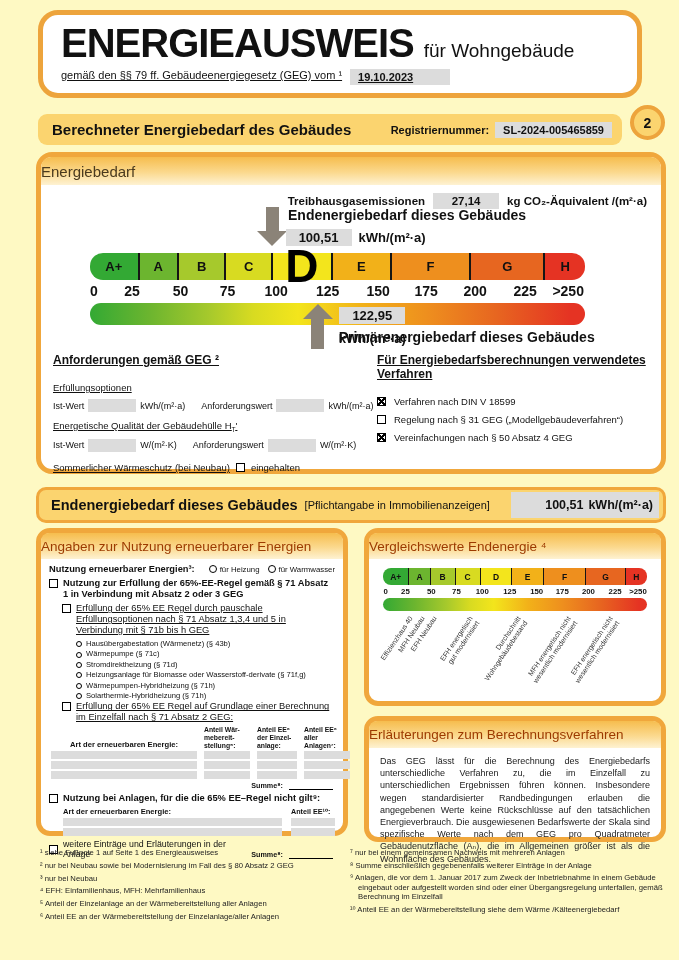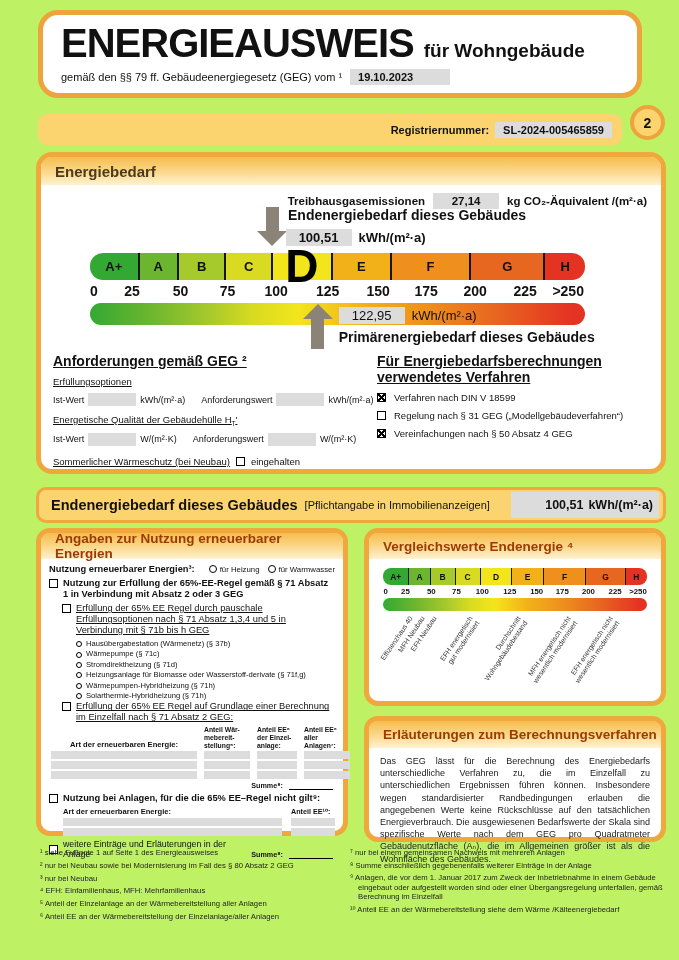--- a/index.html
+++ b/index.html
@@ -1,45 +1,45 @@
 <!DOCTYPE html>
 <html><head>
 <meta charset="utf-8">
 <style>
   html,body{margin:0;padding:0;background:#fff;}
-  .page{position:relative;width:679px;height:960px;background:#bef264;overflow:hidden;
+  .page{position:relative;width:679px;height:960px;background:#fef9c3;overflow:hidden;
         font-family:"Liberation Sans","DejaVu Sans",sans-serif;color:#111;}
   .field{background:#dcdcdc;display:inline-block;}
 
   
   .header-box{position:absolute;left:38px;top:10px;width:604px;height:88px;
       border:5px solid #EDA43C;border-radius:20px;background:#fff;padding:6px 18px;box-sizing:border-box;}
   .title-row{display:flex;align-items:baseline;gap:10px;margin-top:2px;}
   .main-title{font-size:40px;font-weight:bold;letter-spacing:-1px;line-height:1;}
-  .title-suffix{font-size:19px;font-weight:bold;}
-  .law-row{margin-top:6px;font-size:11px;display:flex;align-items:center;gap:8px;}
+  .title-suffix{font-size:19px;font-weight:normal;}
+  .law-row{margin-top:6px;font-size:11px;display:flex;gap:8px;text-decoration:underline;}
   .date-box{min-width:84px;padding:2px 8px;font-weight:bold;font-size:11px;text-align:left;}
 
   
   .calc-bar{position:absolute;left:38px;top:114px;width:584px;height:31px;background:#FBD46F;
       border-radius:9px;display:flex;align-items:center;box-sizing:border-box;padding:0 10px 0 14px;}
   .calc-title{font-size:15px;font-weight:bold;}
   .reg-wrap{margin-left:auto;display:flex;align-items:center;gap:6px;}
   .reg-label{font-size:11px;font-weight:bold;}
   .reg-value{font-size:11px;font-weight:bold;padding:2px 8px;}
   .page-circle{position:absolute;left:630px;top:105px;width:27px;height:27px;border:4px solid #EDA43C;
       border-radius:50%;background:#FBD46F;display:flex;align-items:center;justify-content:center;
       font-size:14px;font-weight:bold;}
 
   
   .ebox{position:absolute;left:36px;top:152px;width:630px;height:322px;border:5px solid #F0A73C;
       border-radius:16px;background:#fff;box-sizing:border-box;}
-  .box-hd{height:28px;border-radius:10px 10px 0 0;display:flex;align-items:center;padding-left:14px;
+  .box-hd{height:28px;border-radius:10px 10px 0 0;display:flex;align-items:center;
       background:linear-gradient(180deg,#F6BD4E 0%,#FBD98E 55%,#FEF2D2 100%);
-      font-weight:bold;}
+      font-weight:normal;}
   .ebox .box-hd{font-size:15px;color:#4A3A1E;}
   .ghg-row{position:absolute;top:36px;right:14px;display:flex;align-items:center;gap:8px;
       font-size:11.5px;font-weight:bold;}
   .ghg-field{width:66px;height:16px;text-align:center;line-height:16px;}
 
   .scale-wrap{position:absolute;left:49px;top:96px;width:495px;}
   .bands{display:flex;height:27px;}
   .band{position:relative;display:flex;align-items:center;justify-content:center;
       font-weight:bold;font-size:13px;border-right:2px solid #151515;box-sizing:border-box;}
   .band:first-child{border-radius:13px 0 0 13px;}
@@ -64,28 +64,28 @@
   .arrow .head-down{width:0;height:0;border-left:15px solid transparent;border-right:15px solid transparent;border-top:15px solid #8B8378;}
   .arrow .head-up{width:0;height:0;border-left:15px solid transparent;border-right:15px solid transparent;border-bottom:15px solid #8B8378;}
   .down-arrow{top:-46px;left:calc(36.8% - 15px);}
   .up-arrow{top:51px;left:calc(46% - 15px);}
   .up-arrow .shaft{height:30px;}
   .end-label{position:absolute;top:-46px;left:40%;font-size:14px;font-weight:bold;white-space:nowrap;}
   .end-value-row{position:absolute;top:-24px;left:39.5%;display:flex;align-items:center;gap:7px;
       font-size:13px;font-weight:bold;}
   .val-field{width:66px;height:17px;text-align:center;line-height:17px;}
   .pri-value-row{position:absolute;top:54px;left:calc(46% + 21px);display:flex;align-items:center;gap:7px;
-      font-size:13px;font-weight:normal;}
+      font-size:13px;font-weight:bold;flex-direction:column;}
   .pri-label{position:absolute;top:76px;left:calc(46% + 21px);font-size:14px;font-weight:bold;white-space:nowrap;}
 
   .req-cols{position:absolute;top:196px;left:12px;right:10px;display:flex;}
   .req-left{width:312px;flex:none;}
   .req-right{flex:1;margin-left:12px;}
   .u{text-decoration:underline;}
-  .req-title{font-size:14px;font-weight:bold;text-decoration:underline;margin-bottom:7px;}
+  .req-title{font-size:12px;font-weight:bold;text-decoration:underline;margin-bottom:15px;}
   .req-sub{font-size:9.5px;text-decoration:underline;margin-bottom:6px;}
   .req-row{display:flex;align-items:center;gap:4px;font-size:9px;margin-bottom:8px;white-space:nowrap;}
   .req-field{width:48px;height:13px;flex:none;}
   .gap8{width:8px;flex:none;}
   .sommer-row{display:flex;align-items:center;gap:6px;font-size:9.5px;margin-top:10px;}
   .cb{width:9px;height:9px;border:1.2px solid #000;display:inline-block;position:relative;flex:none;background:#fff;box-sizing:border-box;}
   .cb[data-checked="true"]::after{content:"";position:absolute;inset:0;
       background:linear-gradient(45deg,transparent 42%,#000 42%,#000 58%,transparent 58%),
                  linear-gradient(135deg,transparent 42%,#000 42%,#000 58%,transparent 58%);}
   .rd{width:8px;height:8px;border:1px solid #000;border-radius:50%;display:inline-block;flex:none;background:#fff;box-sizing:border-box;}
@@ -182,20 +182,21 @@
       <span class="main-title">ENERGIEAUSWEIS</span>
       <span class="title-suffix">für Wohngebäude</span>
     </div>
     <div class="law-row">
       <span>gemäß den §§ 79 ff. Gebäudeenergiegesetz (GEG) vom ¹</span>
       <span class="field date-box">19.10.2023</span>
     </div>
   </div>
 
   <div class="calc-bar">
+    <span class="calc-title">Berechneter Energiebedarf des Gebäudes</span>
     <span class="reg-wrap">
       <span class="reg-label">Registriernummer:</span>
       <span class="field reg-value">SL-2024-005465859</span>
     </span>
   </div>
   <div class="page-circle">2</div>
 
   <div class="ebox">
     <div class="box-hd">Energiebedarf</div>
 
@@ -351,21 +352,21 @@
       </div>
 
       <div class="cb-row indent1">
         <span class="cb"></span>
         <span class="u">Erfüllung der 65% EE Regel durch pauschale Erfüllungsoptionen nach § 71 Absatz 1,3,4 und 5 in Verbindung mit § 71b bis h GEG</span>
       </div>
 
       <div class="opt-list">
         <div class="opt-row">
             <span class="rd"></span>
-            <span>Hausübergabestation (Wärmenetz) (§ 37b)</span>
+            <span>Hausübergabestation (Wärmenetz) (§ 43b)</span>
           </div>
         <div class="opt-row">
             <span class="rd"></span>
             <span>Wärmepumpe (§ 71c)</span>
           </div>
         <div class="opt-row">
             <span class="rd"></span>
             <span>Stromdirektheizung (§ 71d)</span>
           </div>
         <div class="opt-row">

